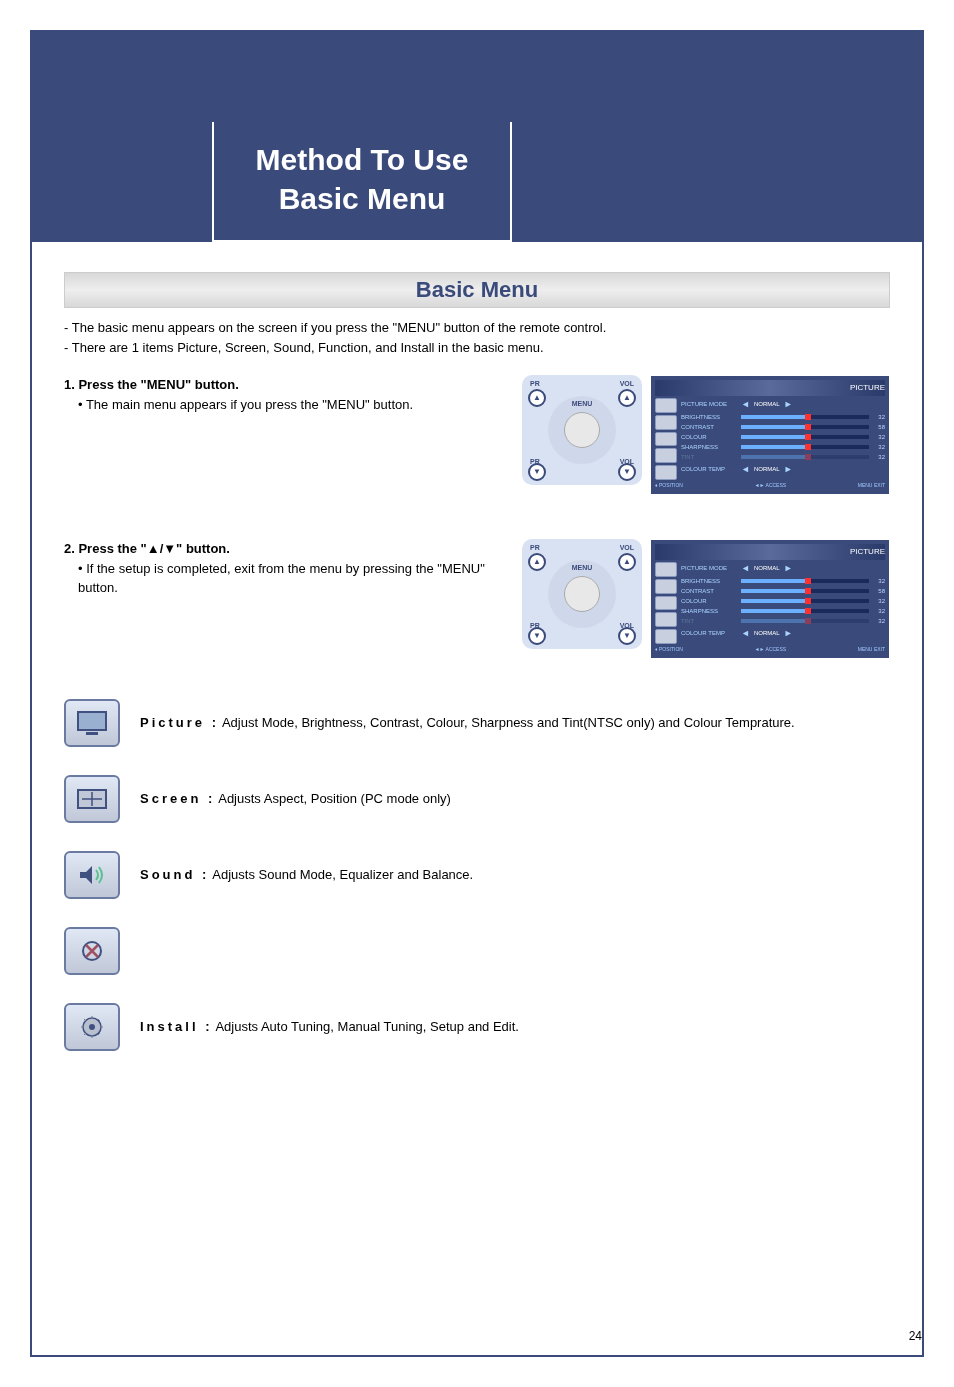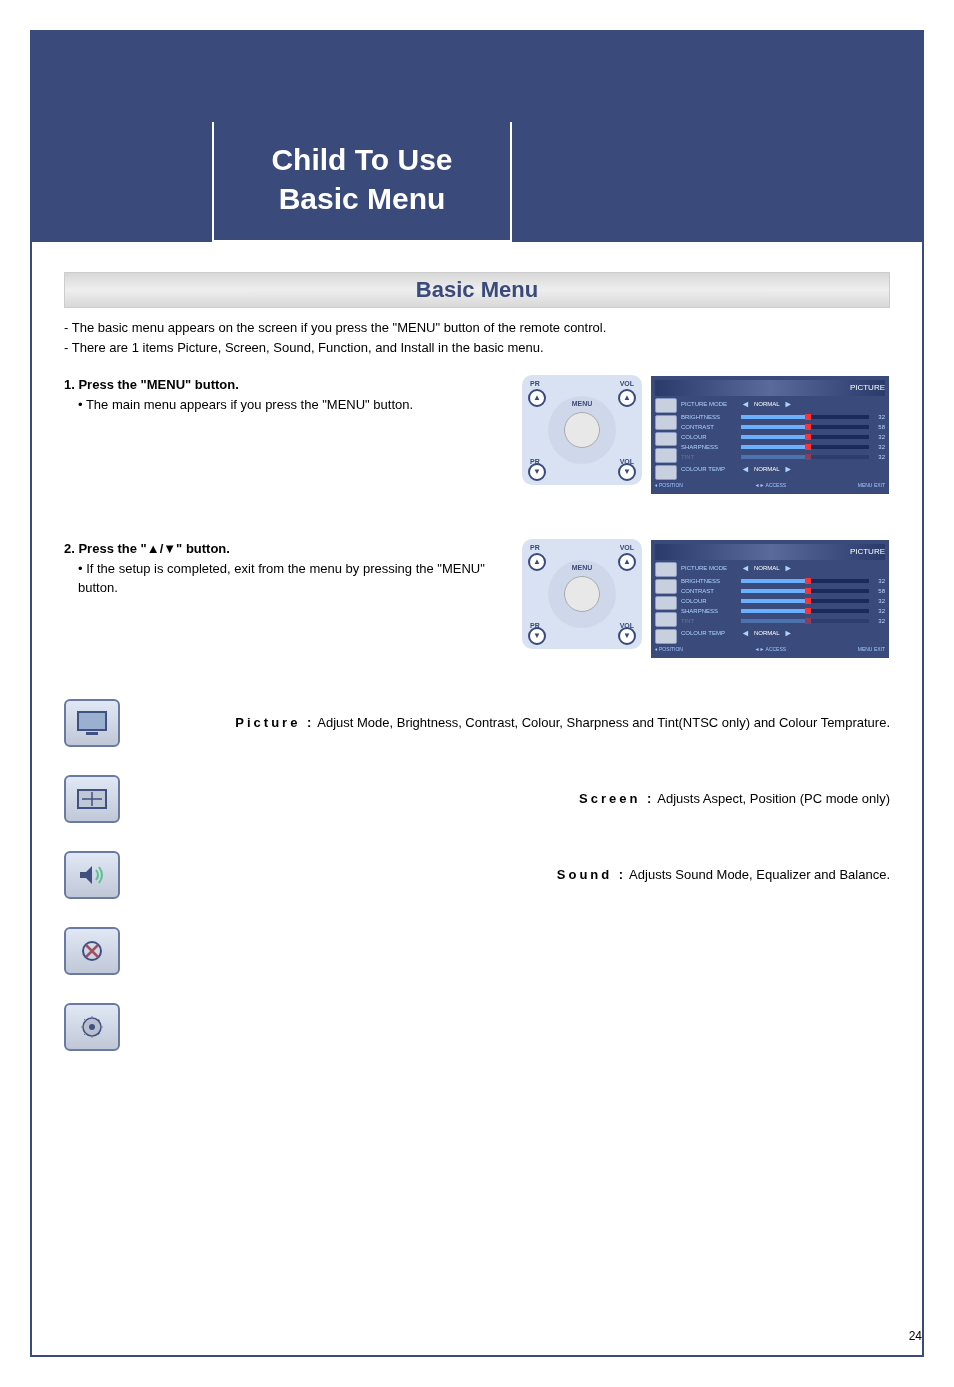--- a/index.html
+++ b/index.html
@@ -143,21 +143,20 @@
   .osd-footer {
     display: flex; justify-content: space-between;
     font-size: 5px; color: #a0c8ff;
     padding-top: 2px;
   }
   .menu-defs { margin-top: 40px; }
   .def-row {
     display: flex; align-items: center; gap: 20px;
     margin-bottom: 28px;
     font-size: 13px;
-    text-align: right;
   }
   .def-icon {
     width: 56px; height: 48px;
     border: 2px solid #6a7aa0;
     border-radius: 6px;
     background: linear-gradient(#e0e8f5,#c0c8d8);
     display: flex; align-items: center; justify-content: center;
     flex-shrink: 0;
   }
   .def-text { flex: 1; line-height: 1.4; }
@@ -170,21 +169,21 @@
   }
   .dim { color: #5a7a9a; }
   .tri { font-size: 9px; }
 </style>
 </head>
 <body>
 
 <div class="page-frame">
   <div class="header-band"></div>
   <div class="title-box">
-    <div>Child To Use</div>
+    <div>Method To Use</div>
     <div>Basic Menu</div>
   </div>
 
   <div class="content">
 
     <div class="section-bar">Basic Menu</div>
 
     <div class="intro">
       <div>- The basic menu appears on the screen if you press the "MENU" button of the remote control.</div>
       <div>- There are 1 items Picture, Screen, Sound, Function, and Install in the basic menu.</div>
@@ -398,20 +397,21 @@
       <div class="def-row">
         <div class="def-icon">
           <svg width="32" height="26" viewBox="0 0 32 26">
               <circle cx="16" cy="13" r="9" fill="#b8c0d0" stroke="#405080" stroke-width="1.5"></circle>
               <circle cx="16" cy="13" r="3" fill="#405080"></circle>
               <g stroke="#708090" stroke-width="1">
                 <path d="M16 2 L16 5 M16 21 L16 24 M5 13 L8 13 M24 13 L27 13 M8 5 L10 7 M22 5 L24 7 M8 21 L10 19 M22 21 L24 19"></path>
               </g>
             </svg>
         </div>
+        <div class="def-text"><span class="def-label">Install :</span> <span>Adjusts Auto Tuning, Manual Tuning, Setup and Edit.</span></div>
       </div>
 
     </div>
 
   </div>
 
   <div class="page-num">24</div>
 </div>
 
 </body></html>

